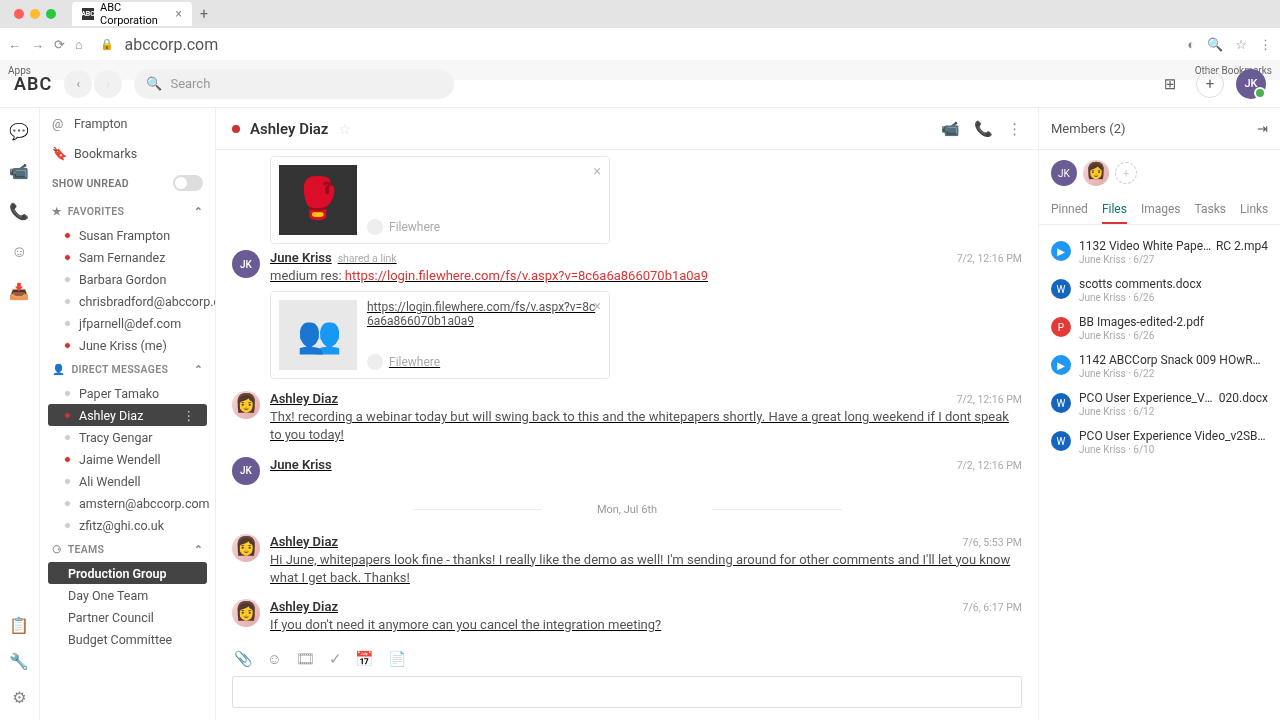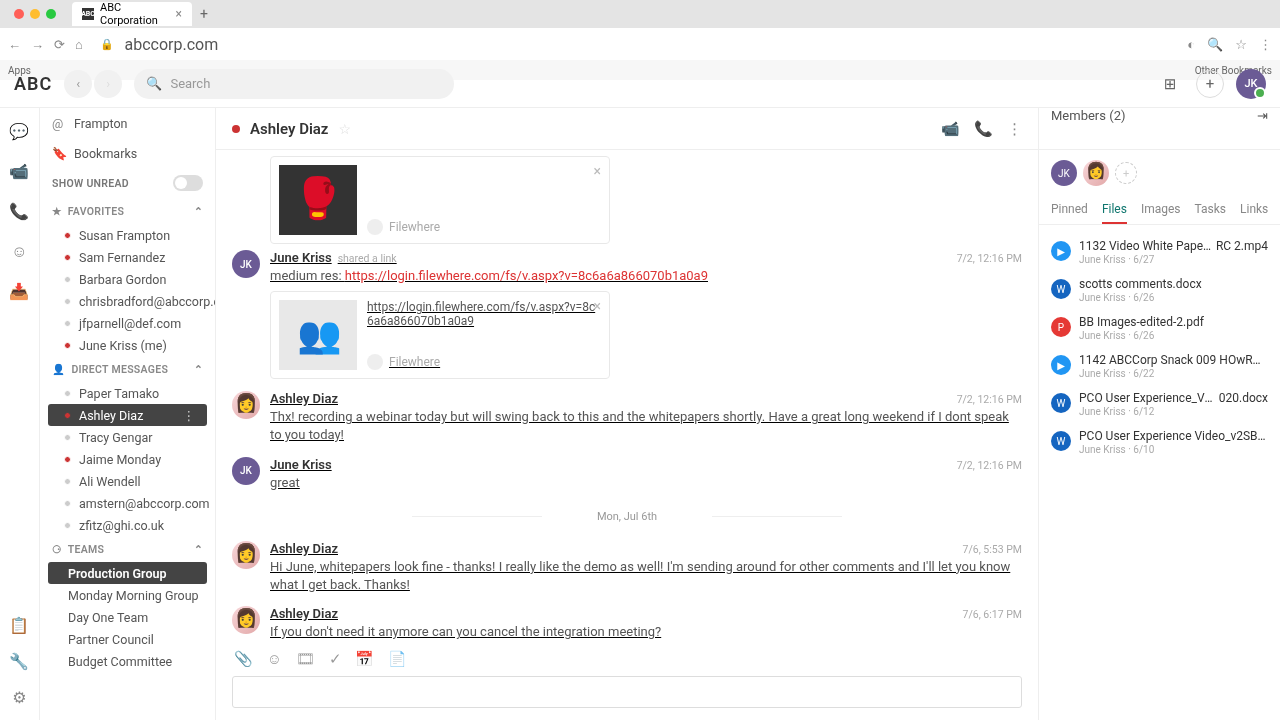--- a/index.html
+++ b/index.html
@@ -98,21 +98,21 @@
 .date-divider { text-align: center; font-size: 11px; color: #999; margin: 12px 0; position: relative; }
 .date-divider::before, .date-divider::after { content: ''; position: absolute; top: 50%; width: 130px; height: 1px; background: #eee; }
 .date-divider::before { left: 180px; } .date-divider::after { right: 180px; }
 
 .composer-row { padding: 6px 16px 12px 16px; }
 .composer-icons { display: flex; gap: 14px; padding: 4px 2px 8px 2px; color: #999; font-size: 15px; }
 .composer-box { border: 1px solid #ddd; border-radius: 3px; height: 32px; }
 
 
 .right-panel { width: 242px; border-left: 1px solid #eee; display: flex; flex-direction: column; }
-.rp-header { height: 42px; border-bottom: 1px solid #eee; display: flex; padding: 0 12px; justify-content: space-between; font-size: 13px; color: #555; }
+.rp-header { height: 42px; border-bottom: 1px solid #eee; display: flex; align-items: center; padding: 0 12px; justify-content: space-between; font-size: 13px; color: #555; }
 .rp-members { padding: 10px 12px; display: flex; gap: 6px; align-items: center; }
 .rp-av { width: 26px; height: 26px; border-radius: 50%; }
 .rp-av.jk { background: #6b5b95; color: #fff; display: flex; align-items: center; justify-content: center; font-size: 10px; }
 .rp-av.ad { background: linear-gradient(135deg, #f8d7da, #e2a8a8); position: relative; overflow: hidden; }
 .rp-av.ad::after { content: '👩'; position: absolute; font-size: 16px; left: 3px; top: 1px; }
 .rp-add { width: 22px; height: 22px; border: 1px dashed #ccc; border-radius: 50%; display: flex; align-items: center; justify-content: center; color: #ccc; font-size: 11px; }
 .rp-tabs { display: flex; gap: 14px; padding: 0 12px; border-bottom: 1px solid #eee; font-size: 12px; color: #888; }
 .rp-tab { padding: 6px 0; cursor: pointer; }
 .rp-tab.active { color: #0f766e; border-bottom: 2px solid #d33; font-weight: 400; }
 .rp-files { padding: 8px 4px; overflow-y: auto; }
@@ -260,21 +260,21 @@
           <span class="presence-dot "></span>
           <span>Ashley Diaz</span>
           <span class="more">⋮</span>
         </div>
         <div class="sb-contact">
           <span class="presence-dot gray"></span>
           <span>Tracy Gengar</span>
         </div>
         <div class="sb-contact">
           <span class="presence-dot "></span>
-          <span>Jaime Monday</span>
+          <span>Jaime Wendell</span>
         </div>
         <div class="sb-contact">
           <span class="presence-dot gray"></span>
           <span>Ali Wendell</span>
         </div>
         <div class="sb-contact">
           <span class="presence-dot gray"></span>
           <span>amstern@abccorp.com</span>
         </div>
         <div class="sb-contact">
@@ -284,21 +284,20 @@
       </div>
     <div class="sb-section">
       <span class="sb-section-left">
           <span>⚆</span>
           <span>TEAMS</span>
         </span>
       <span>⌃</span>
     </div>
     <div id="team-list">
         <div class="sb-team active">Production Group</div>
-        <div class="sb-team">Monday Morning Group</div>
         <div class="sb-team">Day One Team</div>
         <div class="sb-team">Partner Council</div>
         <div class="sb-team">Budget Committee</div>
       </div>
   </div>
 
   <div class="chat-col">
     <div class="chat-header">
       <span class="ch-dot"></span>
       <span class="chat-title">Ashley Diaz</span>
@@ -357,21 +356,20 @@
               <div class="msg-text">Thx! recording a webinar today but will swing back to this and the whitepapers shortly. Have a great long weekend if I dont speak to you today!</div>
             </div>
             <span class="msg-time">7/2, 12:16 PM</span>
           </div>
           <div class="msg">
             <div class="msg-avatar av-jk">JK</div>
     <div class="msg-body">
       <div class="msg-head">
                 <span class="msg-author">June Kriss</span>
               </div>
-              <div class="msg-text">great</div>
             </div>
             <span class="msg-time">7/2, 12:16 PM</span>
           </div>
         </div>
       <div class="date-divider">Mon, Jul 6th</div>
       <div id="msg-list2">
           <div class="msg">
             <div class="msg-avatar av-ad"></div>
     <div class="msg-body">
       <div class="msg-head">

